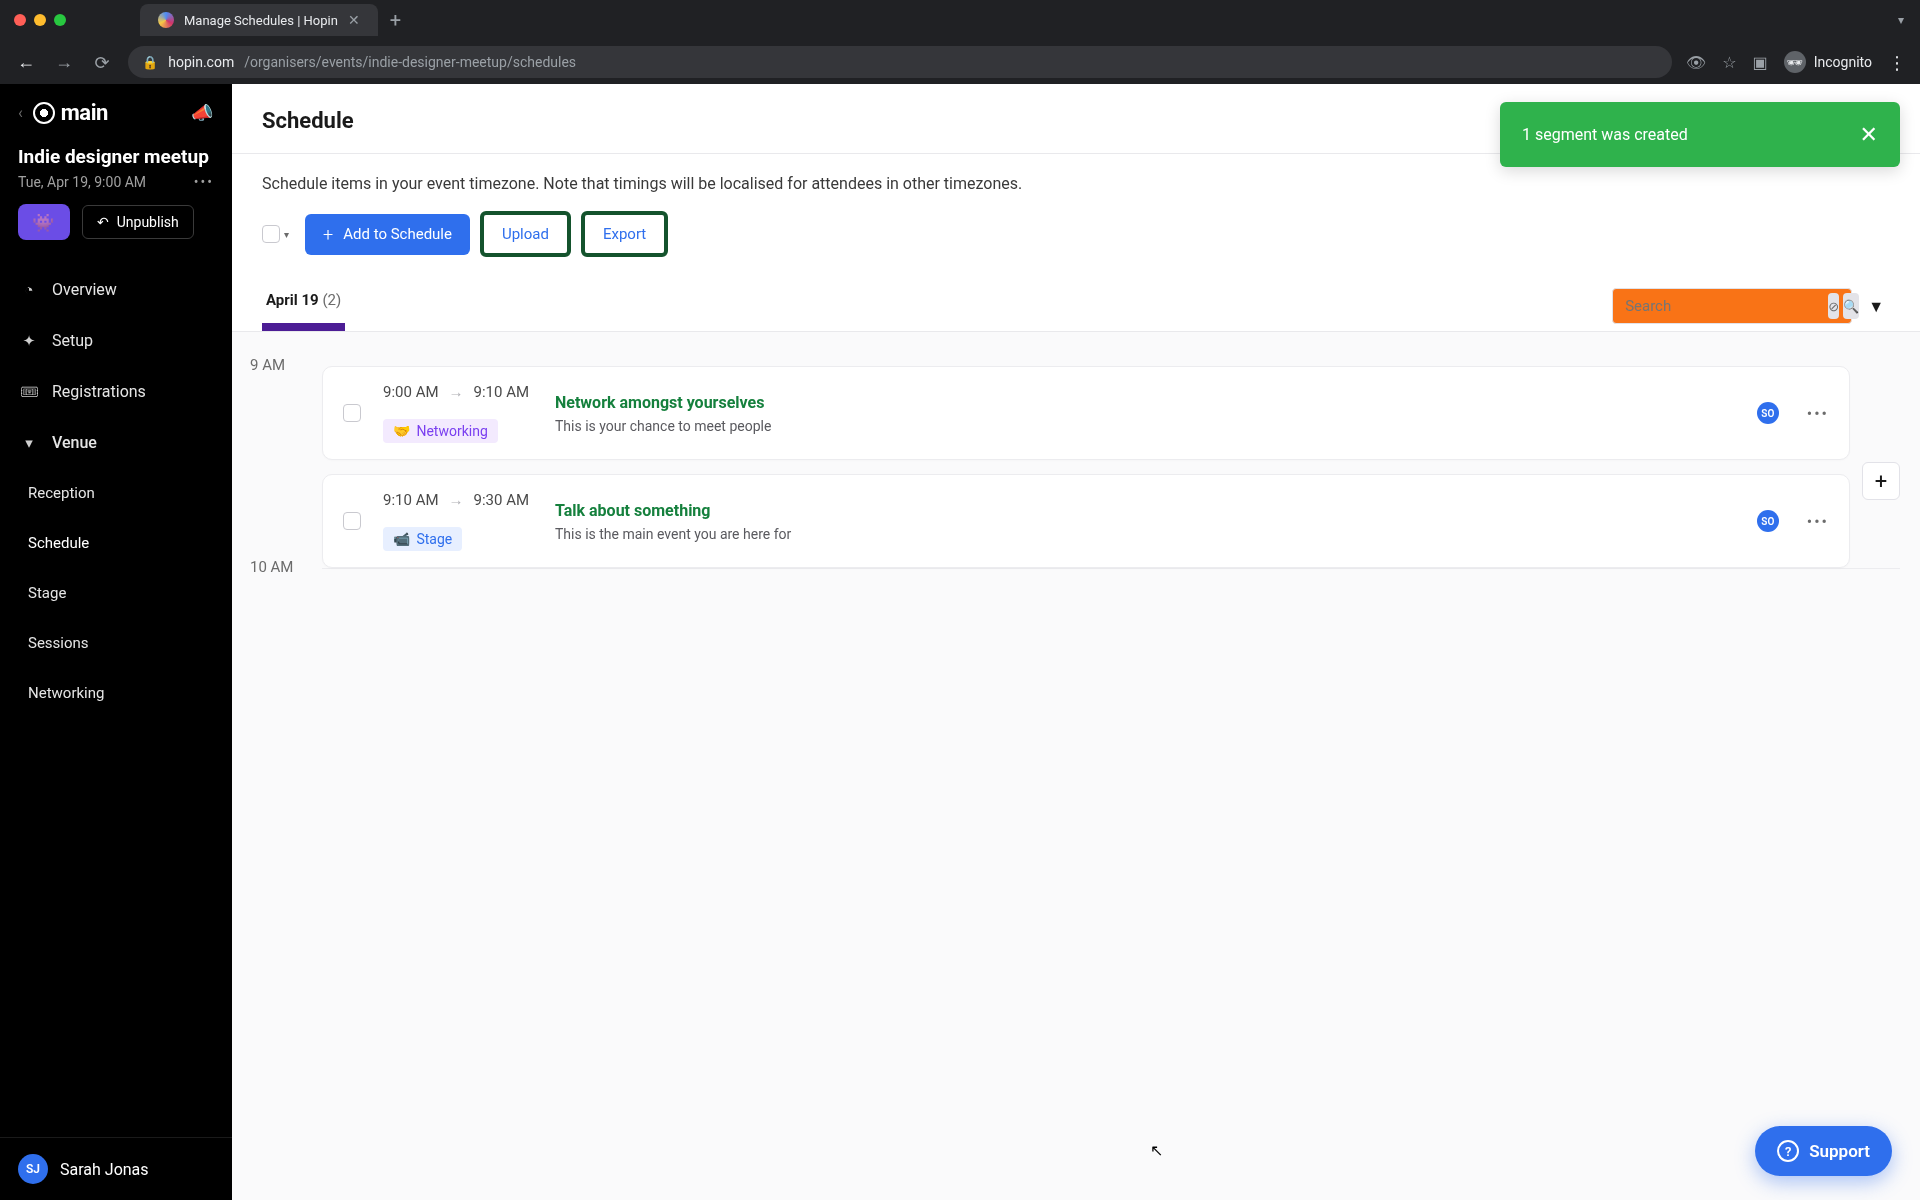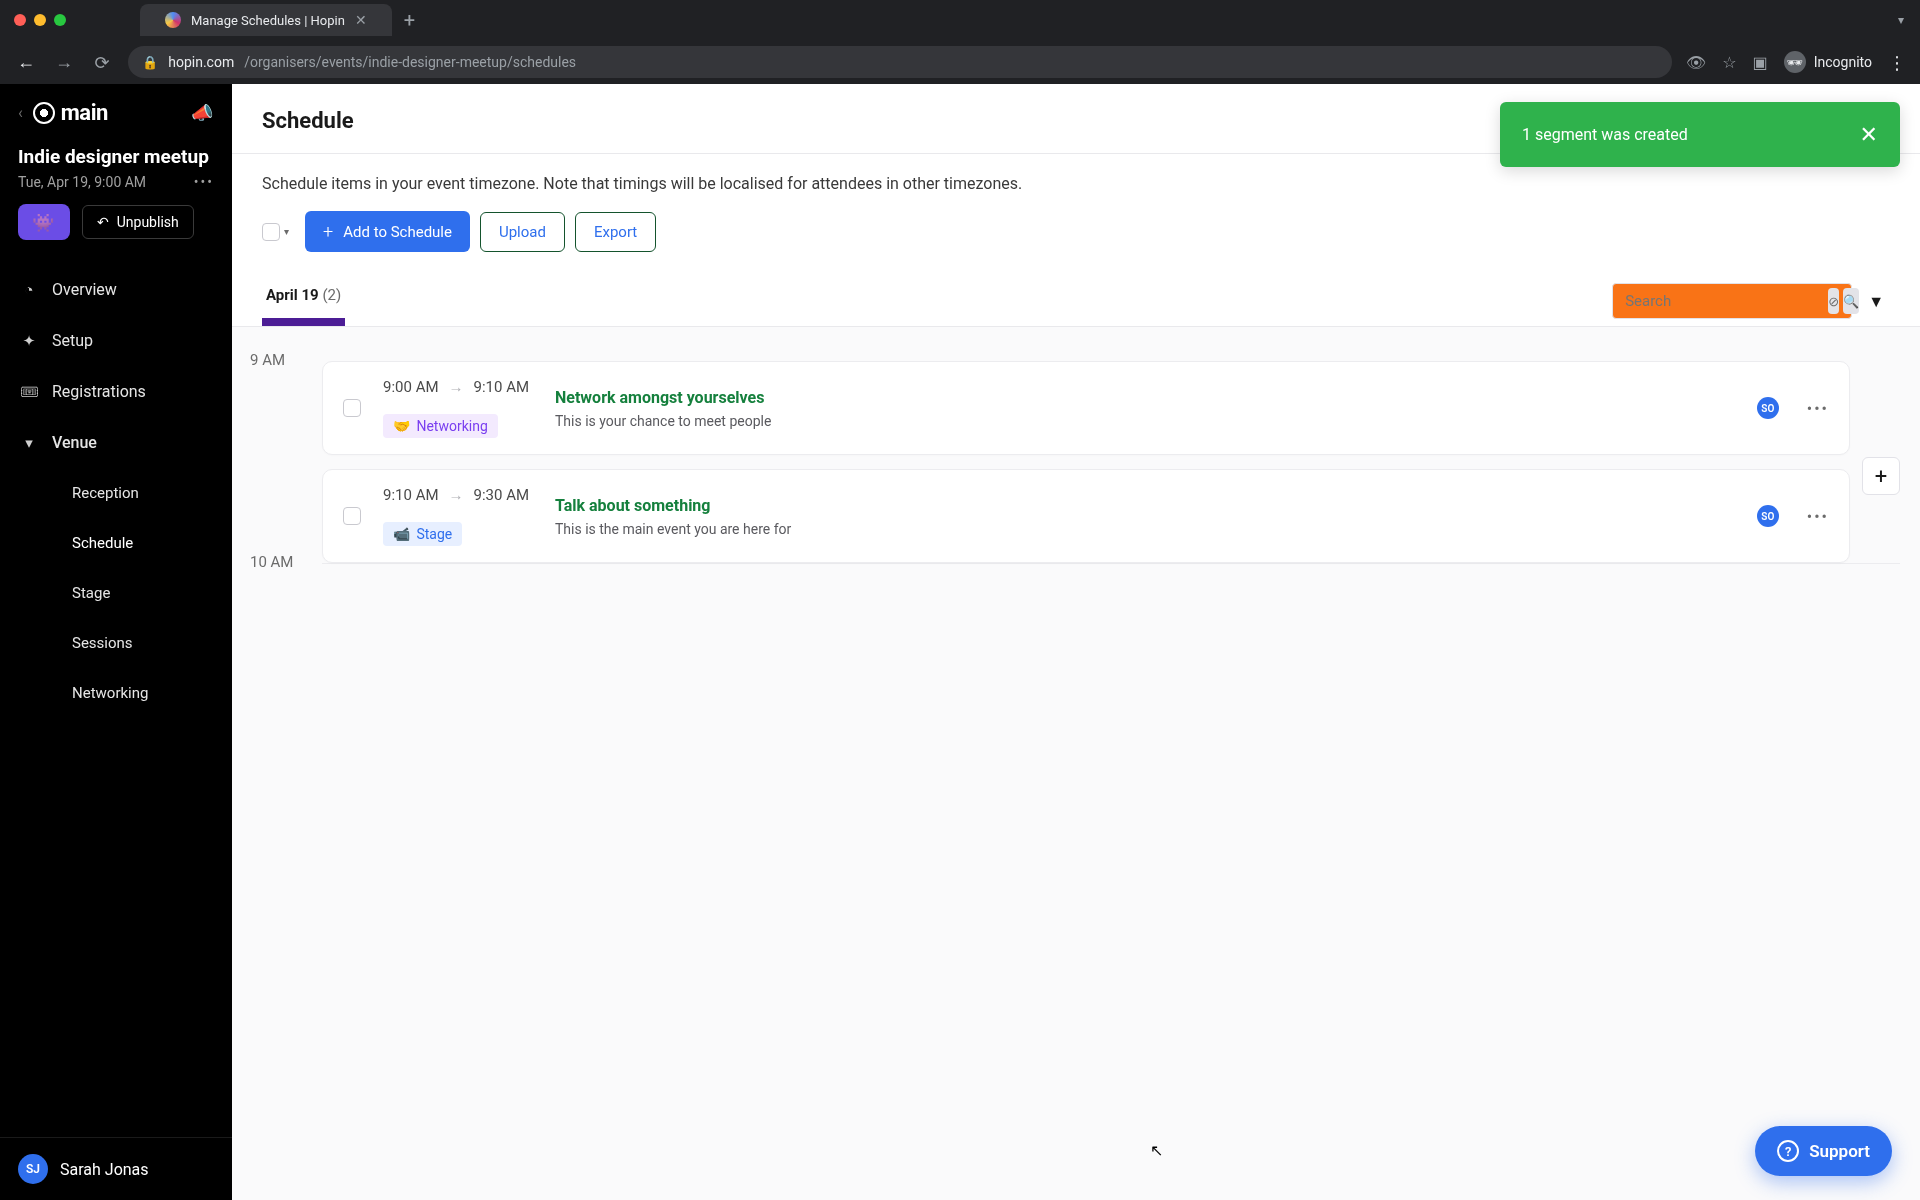--- a/index.html
+++ b/index.html
@@ -6,21 +6,21 @@
   body { background: #202124; width: 1920px; height: 1200px; overflow: hidden; }
 
   
   .browser-chrome { background: #202124; }
   .window-controls { display: flex; gap: 8px; padding: 12px 14px; align-items: center; height: 40px; }
   .wc { width: 12px; height: 12px; border-radius: 50%; }
   .wc.red { background: #ff5f57; }
   .wc.yellow { background: #febc2e; }
   .wc.green { background: #28c840; }
   .tabbar { display: flex; align-items: center; gap: 0; margin-left: 60px; height: 40px; }
-  .tab { display: flex; align-items: center; gap: 10px; background: #35363a; color: #e8eaed; padding: 8px 25px; border-radius: 8px 8px 0 0; font-size: 13px; min-width: 230px; }
+  .tab { display: flex; align-items: center; gap: 10px; background: #35363a; color: #e8eaed; padding: 8px 18px; border-radius: 8px 8px 0 0; font-size: 13px; min-width: 230px; }
   .tab .favicon { width: 16px; height: 16px; border-radius: 50%; background: conic-gradient(#4e8df5, #d23369, #f6c945, #4e8df5); }
   .tab .close { margin-left: auto; color: #9aa0a6; font-size: 14px; cursor: pointer; }
   .newtab { color: #9aa0a6; font-size: 20px; padding: 0 12px; cursor: pointer; }
   .chrome-caret { margin-left: auto; color: #9aa0a6; padding: 0 16px; font-size: 12px; }
   .addrbar { display: flex; align-items: center; gap: 14px; padding: 8px 14px; background: #202124; height: 44px; }
   .addrbar .navbtn { color: #9aa0a6; font-size: 18px; width: 24px; text-align: center; cursor: pointer; }
   .addrbar .navbtn.back { color: #e8eaed; }
   .omnibox { flex: 1; background: #35363a; border-radius: 20px; display: flex; align-items: center; padding: 0 14px; height: 32px; gap: 10px; color: #e8eaed; font-size: 14px; }
   .omnibox .lock { color: #9aa0a6; font-size: 13px; }
   .omnibox .host { color: #e8eaed; }
@@ -43,21 +43,21 @@
   .event-title { font-weight: 700; font-size: 19px; margin-bottom: 6px; }
   .event-meta { display: flex; align-items: center; color: #a0a0a0; font-size: 14px; }
   .event-meta .more { margin-left: auto; color: #a0a0a0; letter-spacing: 2px; cursor: pointer; }
   .event-actions { display: flex; align-items: center; gap: 12px; padding: 0 18px 18px; }
   .event-avatar { width: 52px; height: 36px; border-radius: 8px; background: #6b4de6; display: flex; align-items: center; justify-content: center; font-size: 18px; }
   .unpublish { border: 1px solid #3a3a3a; background: #000; color: #fff; padding: 8px 14px; border-radius: 6px; font-size: 14px; display:flex; align-items:center; gap:8px; cursor:pointer; }
 
   .nav { display: flex; flex-direction: column; padding-top: 6px; }
   .nav-item { display: flex; align-items: center; gap: 14px; padding: 16px 20px; color: #e5e5e5; font-size: 16px; cursor: pointer; }
   .nav-item .nicon { width: 18px; text-align: center; color: #cfcfcf; font-size: 15px; }
-  .nav-item.sub { padding-left: 72px; font-size: 15px; }
+  .nav-item.sub { padding-left: 28px; font-size: 15px; }
   .nav-item.sub.active { color: #fff; }
   .nav-item.group { font-weight: 500; }
 
   .side-user { margin-top: auto; display: flex; align-items: center; gap: 12px; padding: 16px 18px; border-top: 1px solid #1a1a1a; }
   .side-user .avatar { width: 30px; height: 30px; border-radius: 50%; background: #2f6fed; color: #fff; display:flex; align-items:center; justify-content:center; font-size:12px; font-weight:600; }
 
   
   .main { flex: 1; background: #fff; position: relative; display:flex; flex-direction:column; }
   .page-header { padding: 24px 30px 20px; border-bottom: 1px solid #e9e9ec; }
   .page-title { font-size: 22px; font-weight: 700; color: #1a1a1a; }
@@ -66,21 +66,21 @@
   .toast .close { font-size: 22px; cursor: pointer; margin-left:auto; }
 
   .subheader { padding: 20px 30px 0; color: #3a3a3a; font-size: 16px; }
   .toolbar { display:flex; align-items:center; gap: 10px; padding: 18px 30px 0; }
   .chk { width: 18px; height: 18px; border: 1.5px solid #c9c9cf; border-radius: 4px; background:#fff; }
   .chk-wrap { display:flex; align-items:center; gap:4px; padding-right:6px; }
   .chk-caret { color:#6b6b6b; font-size:10px; }
   .btn { border-radius: 6px; padding: 10px 18px; font-size: 15px; cursor:pointer; display:flex; align-items:center; gap:10px; }
   .btn.primary { background: #2f6fed; color: #fff; border: none; }
   .btn.primary .plus { font-size: 18px; font-weight: 300; }
-  .btn.secondary { background: #fff; color: #2f6fed; border: 1px solid #14532d; }
+  .btn.secondary { background: #fff; color: #2f6fed; border: 4px solid #14532d; }
 
   .tabsrow { display:flex; align-items:center; padding: 24px 30px 0; border-bottom: 1px solid #e9e9ec; }
   .tab-date { padding: 10px 4px 14px; font-size: 15px; font-weight: 700; color: #1a1a1a; border-bottom: 8px solid #4c1d95; }
   .tab-date .count { font-weight: 400; color: #6b6b6b; }
   .tabsrow .right { margin-left:auto; display:flex; align-items:center; gap: 10px; }
   .search { display:flex; align-items:center; background:#f97316; border:1px solid #e2e2e8; border-radius:4px; padding:0 6px 0 12px; height:36px; width: 240px; }
   .search input { border:none; background:transparent; outline:none; font-size:15px; flex:1; color:#333; }
   .search .sbtn { width:26px; height:26px; border-radius:4px; background:#e3e3e8; display:flex; align-items:center; justify-content:center; color:#6b6b6b; font-size:13px; margin-left:4px; cursor:pointer; }
   .filter-icon { color:#1a1a1a; font-size:16px; padding:0 6px; cursor:pointer; }
 

